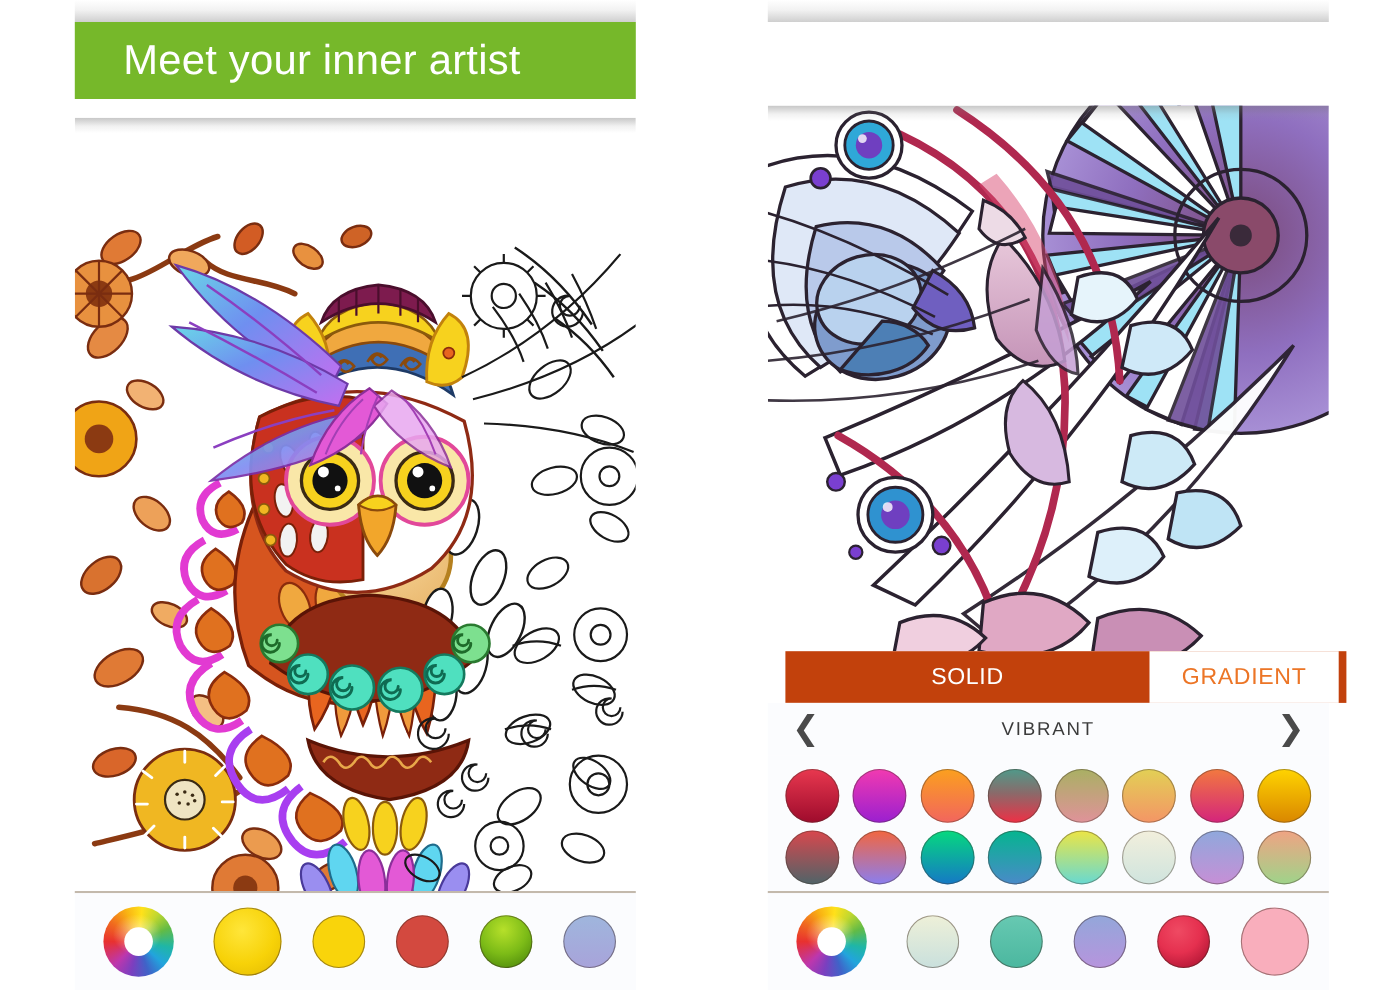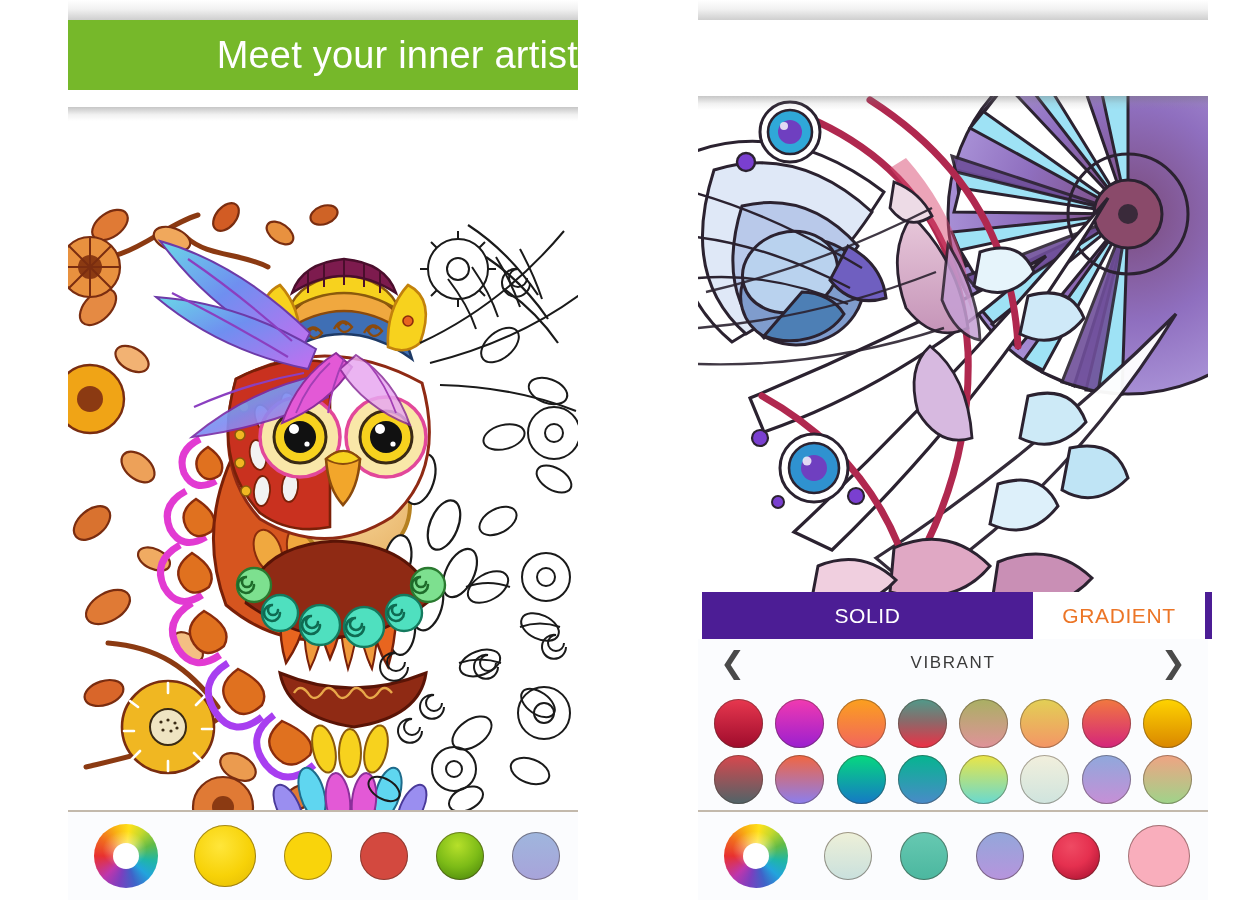--- a/index.html
+++ b/index.html
@@ -16,21 +16,21 @@
   .panel-left  { left: 68px; }
   .panel-right { left: 698px; }
 
   .panel-topstrip {
     position: absolute; left: 0; top: 0; width: 100%; height: 20px;
     background: linear-gradient(180deg,#ffffff 0%, #f2f2f2 45%, #cfcfcf 100%);
   }
 
   .banner {
     position: absolute; left: 0; top: 20px; width: 100%; height: 70px;
-    display: flex; align-items: center; justify-content: flex-end;
+    display: flex; align-items: center; justify-content: flex-start; padding-left: 44px;
   }
   .banner-text {
     color: #ffffff; font-size: 38px; font-weight: 300; letter-spacing: 0.2px;
     white-space: nowrap; font-family: "Liberation Sans", sans-serif;
   }
 
   .canvas-wrap {
     position: absolute; left: 0; width: 100%; overflow: hidden; background: #fff;
   }
   .canvas-left  { top: 107px; height: 703px; }
@@ -70,22 +70,22 @@
     width: 26px; height: 26px; margin:-13px 0 0 -13px;
     background:#fff; border-radius:50%;
   }
   .wheel-hi {
     position:absolute; inset:0; border-radius:50%;
     background: radial-gradient(closest-side at 48% 40%, rgba(255,255,255,.55), rgba(255,255,255,0) 72%);
   }
 
   
   .tabbar {
-    position: absolute; left: 4px; top: 592px; width: 100%; height: 47px;
-    background: #4c1d95; display: flex; align-items: stretch;
+    position: absolute; left: 16px; top: 592px; width: 100%; height: 47px;
+    background: #c2410c; display: flex; align-items: stretch;
   }
   .tab {
     flex: 1 1 0; display: flex; align-items: center; justify-content: center;
     color: #ffffff; font-size: 21px; letter-spacing: .6px;
   }
   .tab.active {
     background: #ffffff; color: #ec7526; font-weight: 400;
     margin-right: 7px; flex: 0 0 172px;
   }
 

